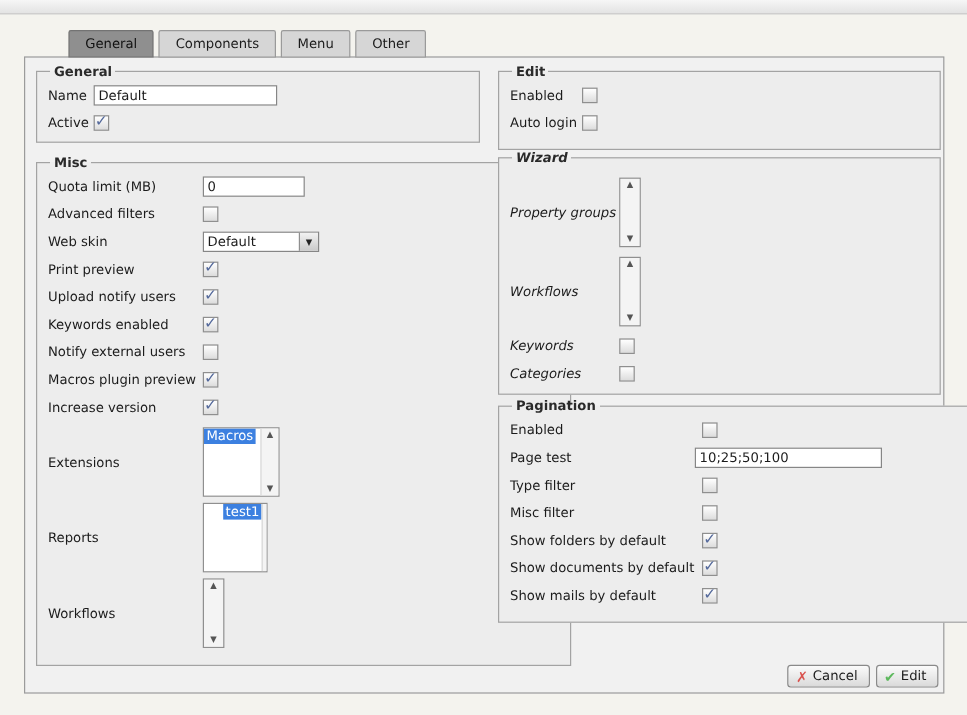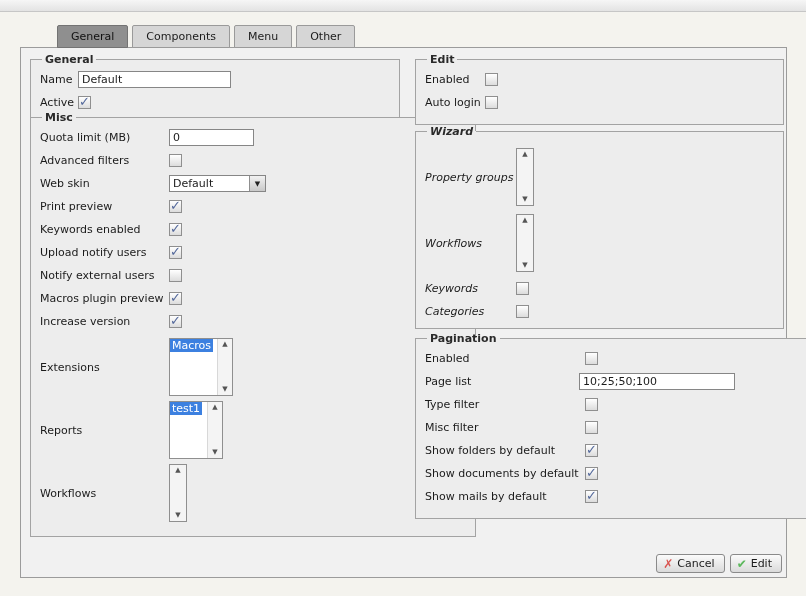--- a/index.html
+++ b/index.html
@@ -36,21 +36,21 @@
   fieldset {
     position:absolute;
     background:#ededed;
     border:1px solid #a3a3a3;
     padding:2px 8px 0 9px;
   }
   legend {
     font-weight:bold; color:#2a2a2a; padding:0 3px; margin-left:2px;
   }
   .fs-general    { left:9px;   top:5px;   width:370px; height:66px; }
-  .fs-misc       { left:9px;   top:63px;  width:446px; height:426px; }
+  .fs-misc       { left:9px;   top:81px;  width:446px; height:426px; }
   .fs-chat       { left:394px; top:5px;   width:369px; height:72px; }
   .fs-wizard     { left:394px; top:77px;  width:369px; height:204px;font-style:italic; }
   .fs-pagination { left:394px; top:284px; width:419px; height:187px; }
 
   .row { display:flex; align-items:center; height:23px; }
   .row-list { display:flex; align-items:center; margin:5px 0; }
   .lbl { flex:none; }
   .fs-general .lbl    { width:38px; }
   .fs-misc .lbl       { width:129px; }
   .fs-chat .lbl       { width:60px; }
@@ -89,21 +89,21 @@
     border-left:1px solid #8f8f8f;
     display:flex; align-items:center; justify-content:center;
     font-size:7px; color:#222;
   }
 
   .listbox {
     display:flex; border:1px solid #8f8f8f; background:#fff;
     height:58px; overflow:hidden;
   }
   .lb-ext { width:64px; }
-  .lb-rep { width:54px; }
+  .lb-rep { width:54px;padding-left:16px; }
   .lb-narrow { width:18px; background:#f4f4f4; }
   .lb-items { flex:1; }
   .lb-item {
     height:15px; line-height:14px; padding:0 2px;
     white-space:nowrap; overflow:hidden; cursor:default;
   }
   .lb-item.selected { background:#3c80e0; color:#fff; }
   .lb-scroll {
     flex:none; width:15px; background:#f4f4f4;
     border-left:1px solid #d8d8d8;
@@ -167,25 +167,25 @@
       <span class="select">
         <span class="sel-text">Default</span>
         <span class="sel-btn">▼</span>
       </span>
     </div>
     <div class="row">
       <span class="lbl">Print preview</span>
       <span class="cb checked"></span>
     </div>
     <div class="row">
+      <span class="lbl">Upload notify users</span>
+      <span class="cb checked"></span>
+    </div>
+    <div class="row">
       <span class="lbl">Keywords enabled</span>
-      <span class="cb checked"></span>
-    </div>
-    <div class="row">
-      <span class="lbl">Upload notify users</span>
       <span class="cb checked"></span>
     </div>
     <div class="row">
       <span class="lbl">Notify external users</span>
       <span class="cb"></span>
     </div>
     <div class="row">
       <span class="lbl">Macros plugin preview</span>
       <span class="cb checked"></span>
     </div>
@@ -270,21 +270,21 @@
     </div>
   </fieldset>
 
   <fieldset class="fs-pagination">
     <legend>Pagination</legend>
     <div class="row">
       <span class="lbl">Enabled</span>
       <span class="cb indent"></span>
     </div>
     <div class="row">
-      <span class="lbl">Page list</span>
+      <span class="lbl">Page test</span>
       <input class="txt w-pagelist" type="text" value="10;25;50;100" style="">
     </div>
     <div class="row">
       <span class="lbl">Type filter</span>
       <span class="cb indent"></span>
     </div>
     <div class="row">
       <span class="lbl">Misc filter</span>
       <span class="cb indent"></span>
     </div>

